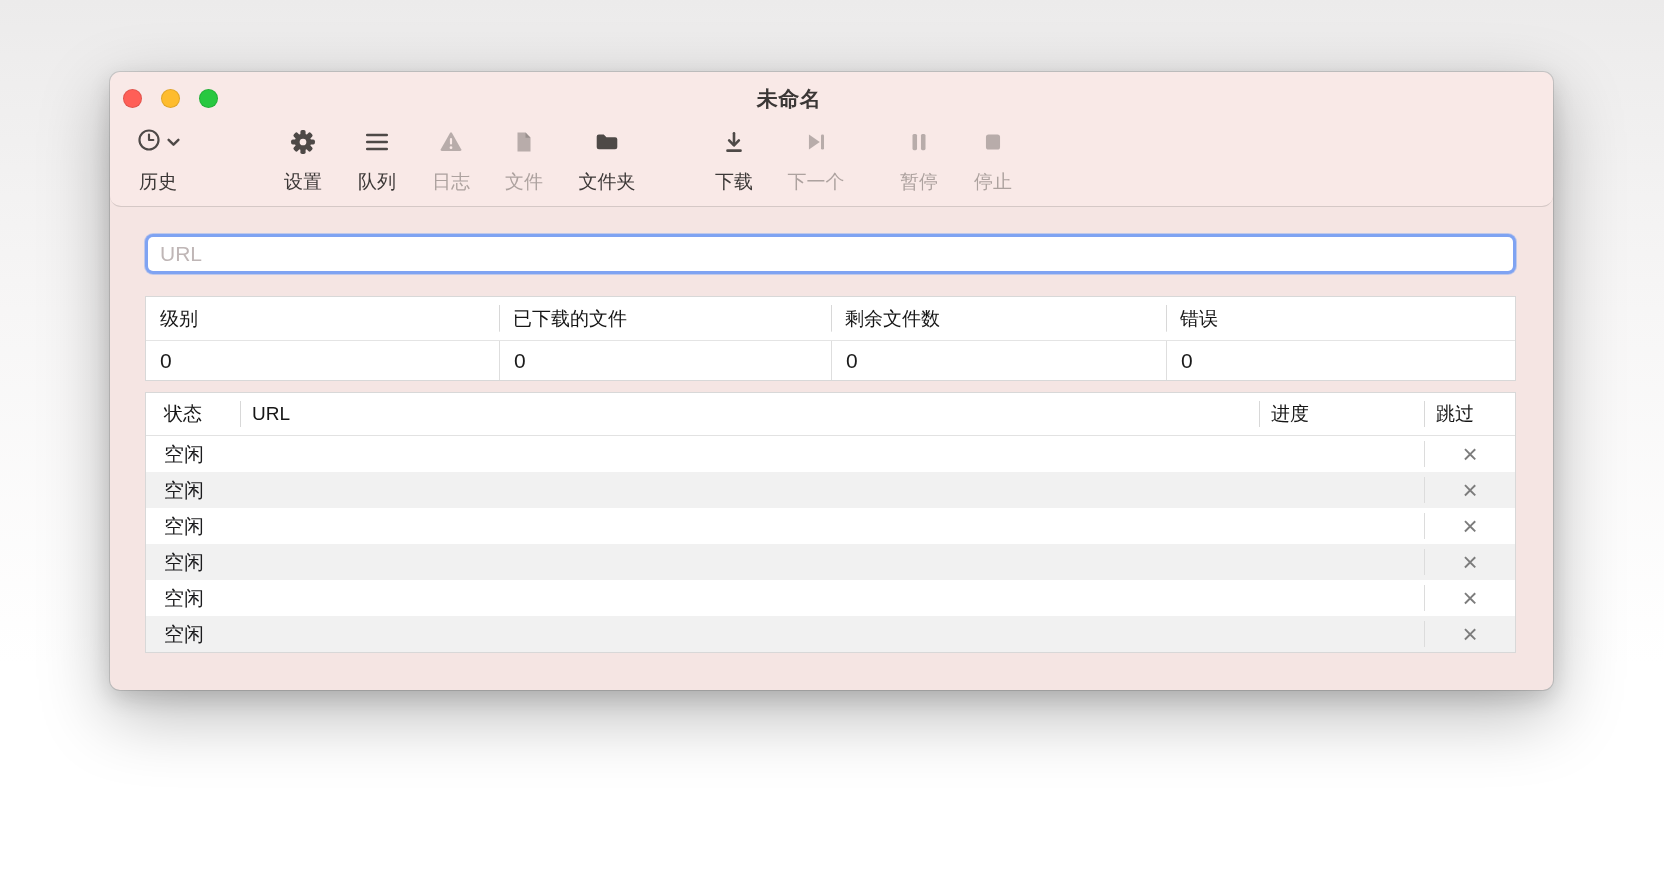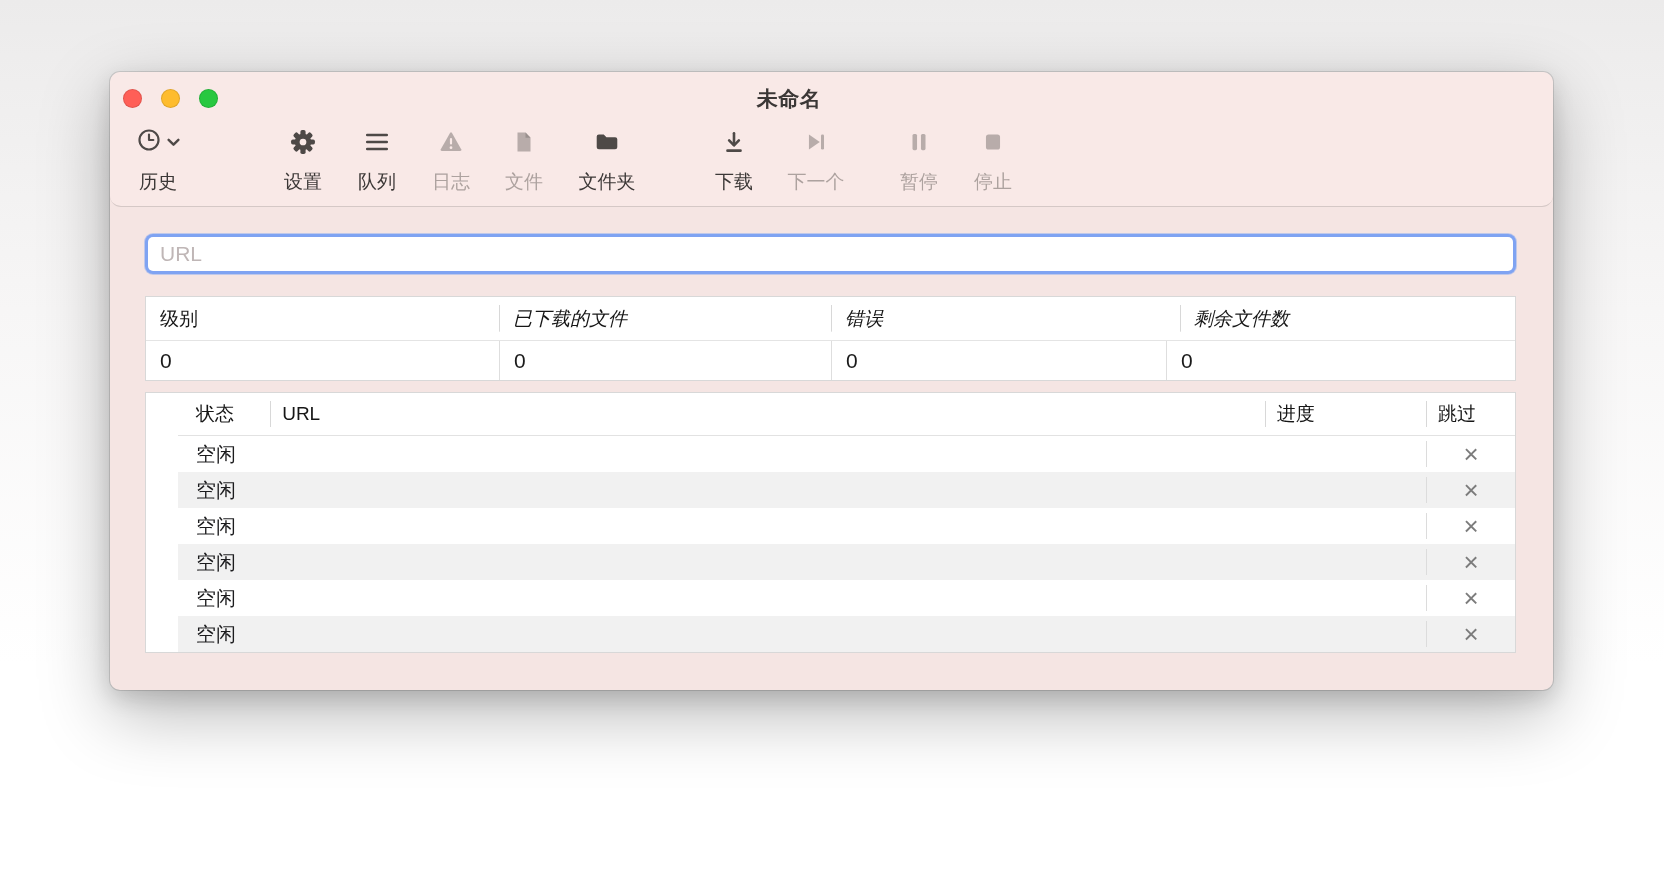--- a/index.html
+++ b/index.html
@@ -45,25 +45,25 @@
     border:1px solid #D8D8D8; width:1371px; }
 
   
   .stats-table { top:224px; height:85px; }
   .s-head { display:flex; height:44px; border-bottom:1px solid #E4E4E4; }
   .s-vals { display:flex; height:39px; }
   .s-cell { display:flex; align-items:center; padding-left:14px; }
   .s-head .s-cell { font-size:19px; font-weight:500; color:#161616; }
   .s-vals .s-cell { font-size:21px; color:#1A1A1A; }
   .s-c0 { width:353px; } .s-c1 { width:332px; } .s-c2 { width:335px; } .s-c3 { width:349px; }
-  .s-head .s-cell + .s-cell { background:linear-gradient(#D8D8D8,#D8D8D8) no-repeat left center/1px 62%;font-style:italic; }
+  .s-head .s-cell + .s-cell { background:linear-gradient(#D8D8D8,#D8D8D8) no-repeat left center/1px 62%; }
   .s-vals .s-cell + .s-cell { border-left:1px solid #DEDEDE; }
 
   
-  .queue-table { top:320px;padding-left:32px; }
+  .queue-table { top:320px; }
   .q-head { display:flex; height:43px; border-bottom:1px solid #E2E2E2; }
   .q-row  { display:flex; height:36px;align-items:center; }
   .q-row:nth-child(even) { background:#F1F1F1; }
   .q-cell { display:flex; align-items:center; }
   .q-c0 { width:94px;  padding-left:18px; }
   .q-c1 { width:1019px; padding-left:12px; }
   .q-c2 { width:165px; padding-left:12px; }
   .q-c3 { width:91px;  justify-content:center; padding-left:0; }
   .q-head .q-cell { font-size:19px; font-weight:500; color:#161616; }
   .q-head .q-cell + .q-cell { background:linear-gradient(#D8D8D8,#D8D8D8) no-repeat left center/1px 62%; }
@@ -196,22 +196,22 @@
   </header>
 
   <div class="url-ring">
     <input class="url-input" type="text" placeholder="URL" style="">
   </div>
 
   <div class="panel stats-table">
     <div class="s-head">
       <div class="s-cell s-c0">级别</div>
       <div class="s-cell s-c1">已下载的文件</div>
+      <div class="s-cell s-c2">剩余文件数</div>
       <div class="s-cell s-c3">错误</div>
-      <div class="s-cell s-c2">剩余文件数</div>
     </div>
     <div class="s-vals">
       <div class="s-cell s-c0">0</div>
       <div class="s-cell s-c1">0</div>
       <div class="s-cell s-c2">0</div>
       <div class="s-cell s-c3">0</div>
     </div>
   </div>
 
   <div class="panel queue-table">

